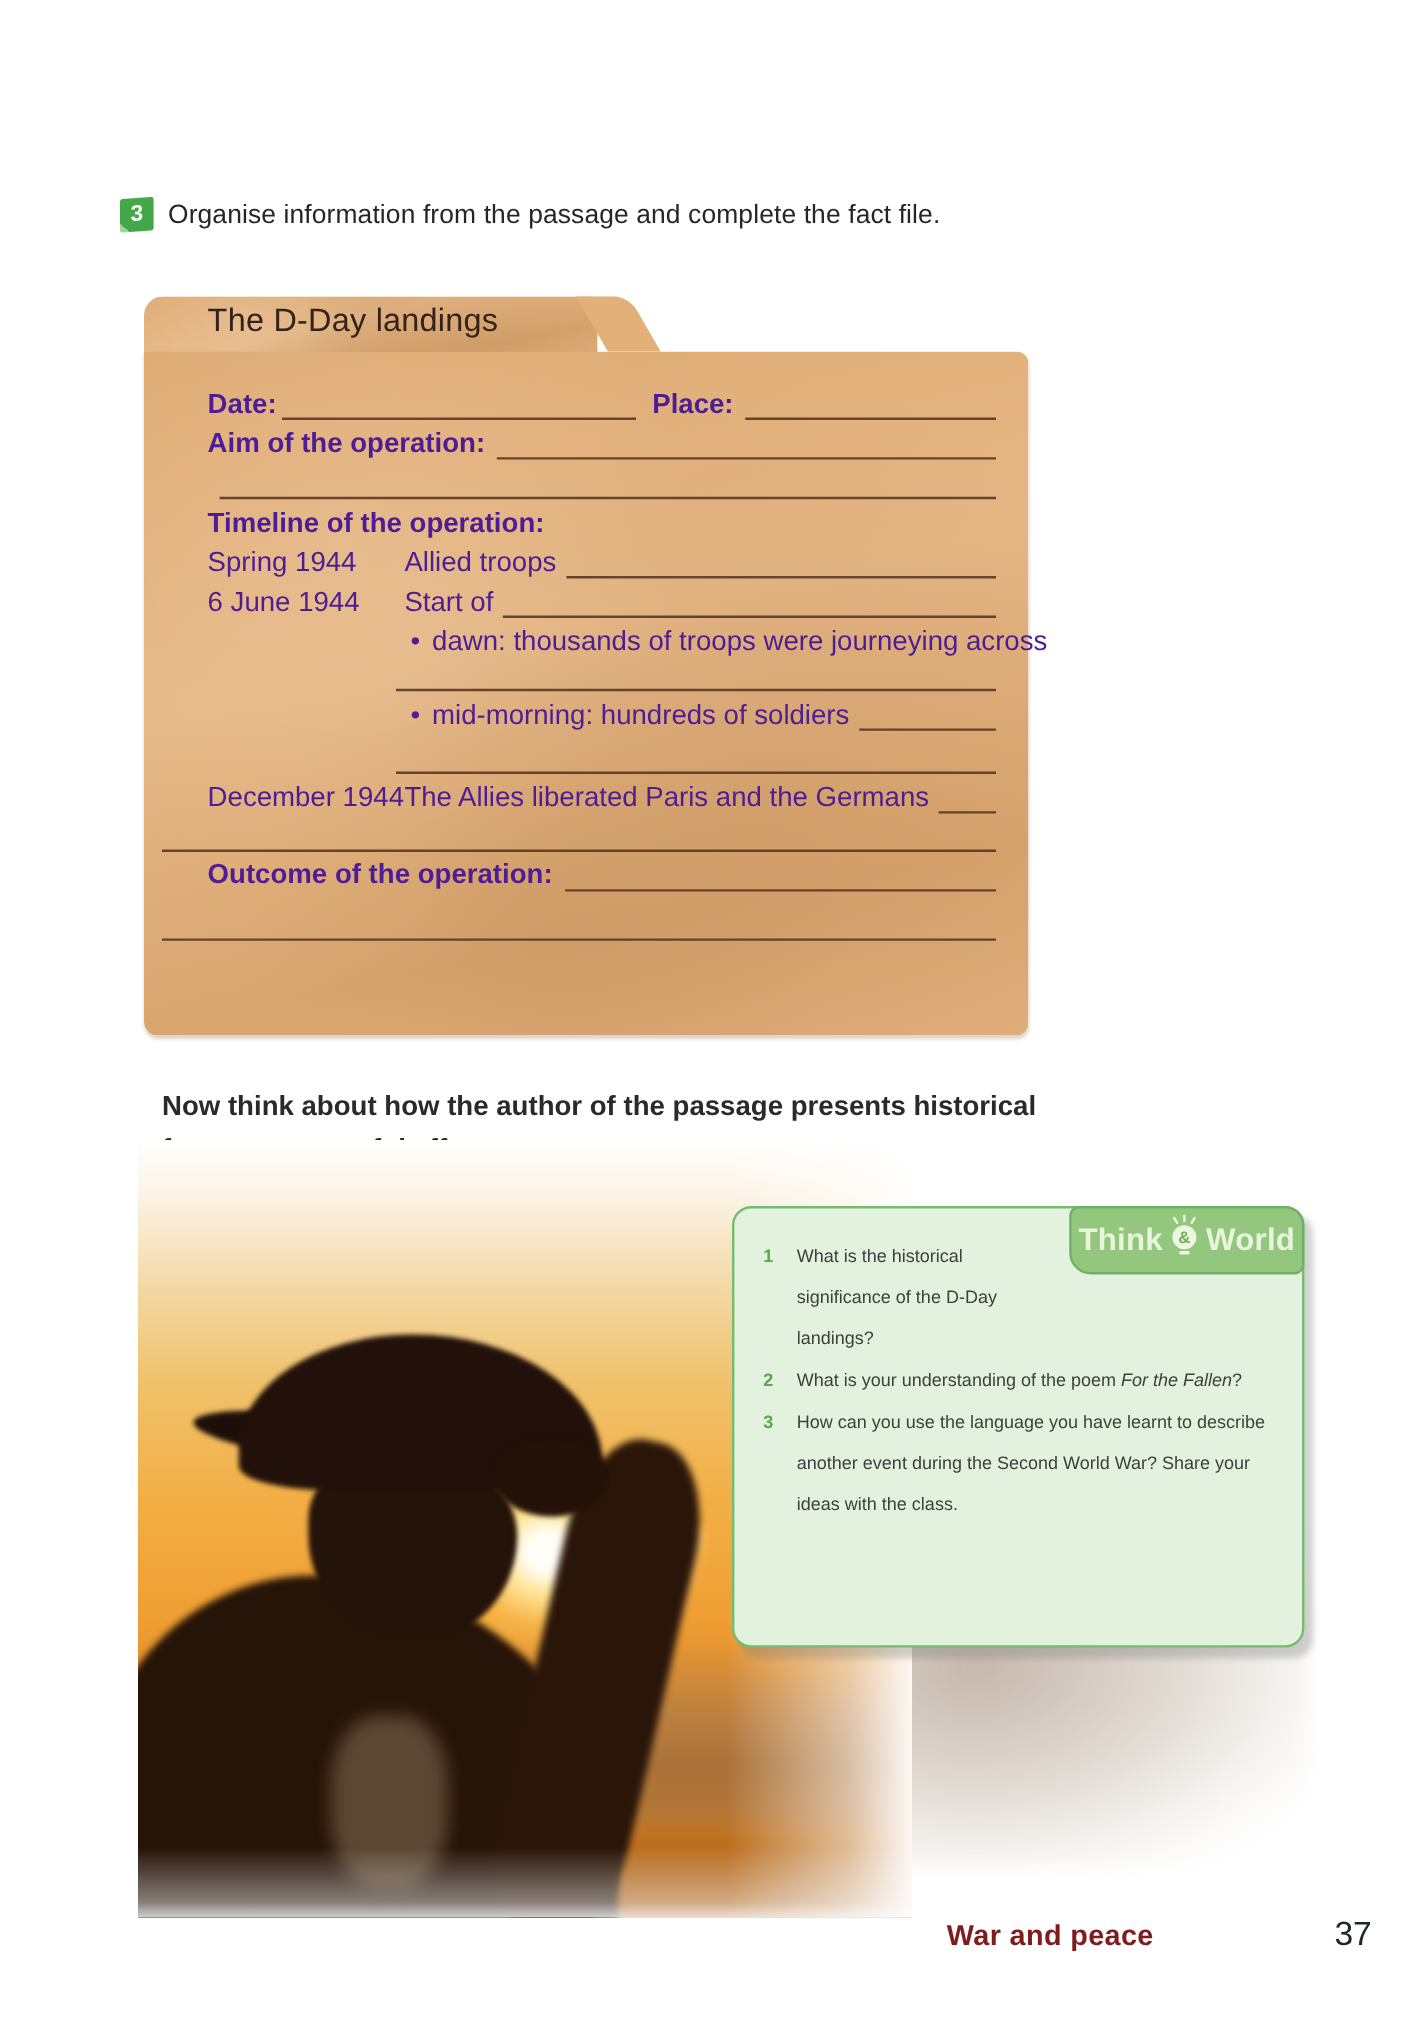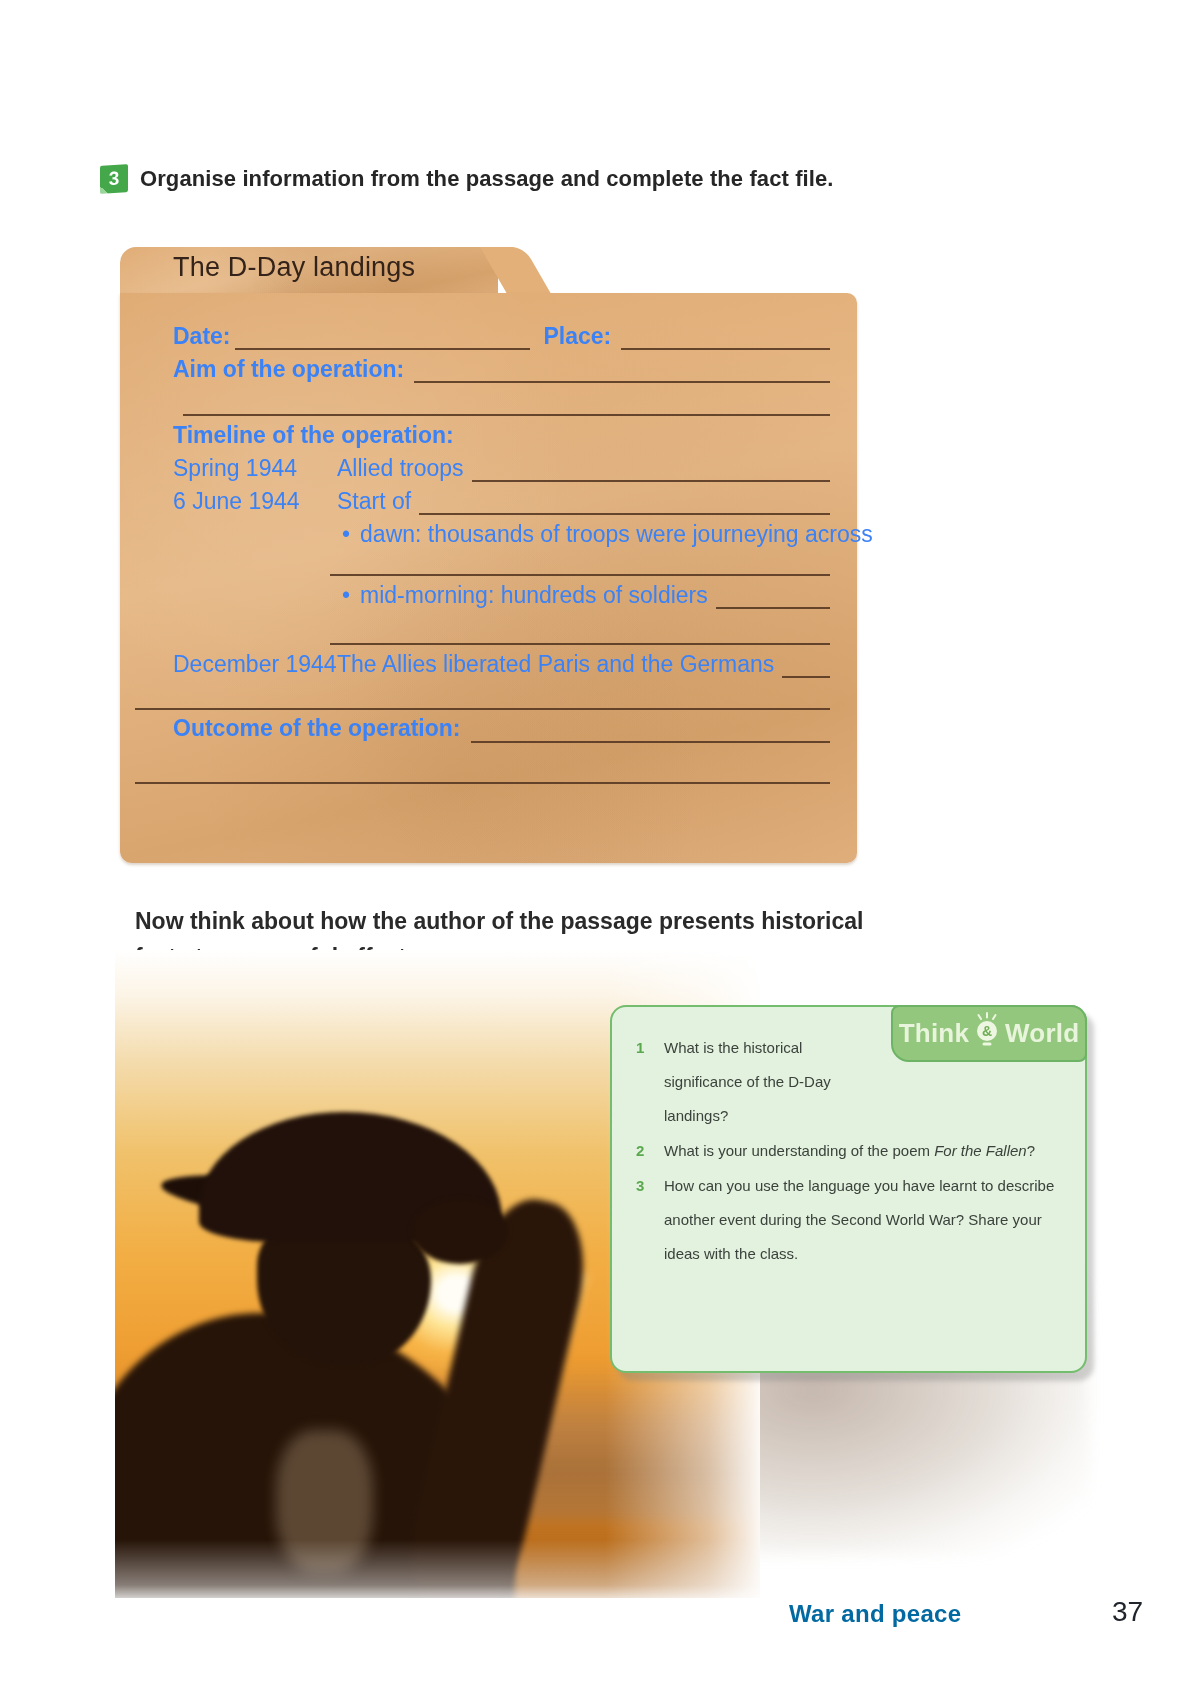--- a/index.html
+++ b/index.html
@@ -11,39 +11,39 @@
   
   .exercise-row{position:absolute;left:100px;top:164px;display:flex;align-items:flex-start;gap:12px;}
   .ex-badge{
     width:28px;height:28px;margin-top:1px;
     background:linear-gradient(45deg,#9ad69a 14%,#44a749 14%);
     transform:skewY(-4deg);
     color:#ffffff;font-size:19px;font-weight:bold;
     display:flex;align-items:center;justify-content:center;
     border-radius:2px;
   }
-  .ex-text{font-size:22px;font-weight:bold;color:#262626;letter-spacing:.1px;padding-top:2px;}
+  .ex-text{font-size:22px;font-weight:normal;color:#262626;letter-spacing:.1px;padding-top:2px;}
 
   
   .factfile{position:absolute;left:120px;top:247px;width:737px;height:616px;}
   .ff-paper{
     background:
       radial-gradient(circle at 22% 28%, rgba(255,255,255,.10), transparent 42%),
       radial-gradient(circle at 72% 62%, rgba(122,72,22,.10), transparent 52%),
       radial-gradient(circle at 45% 85%, rgba(122,72,22,.08), transparent 40%),
       linear-gradient(168deg,#dfaa72 0%,#e6b886 42%,#d9a56f 78%,#e0af7c 100%);
   }
   .ff-tab{position:absolute;left:0;top:0;width:378px;height:52px;border-radius:16px 6px 0 0;}
   .ff-tab::after{
     content:"";position:absolute;right:-26px;top:0;width:44px;height:46px;
     background:#e2b078;transform:skewX(30deg);transform-origin:top left;border-radius:0 12px 0 0;
   }
   .ff-body{position:absolute;left:0;top:46px;width:737px;height:570px;border-radius:0 10px 10px 12px;box-shadow:0 2px 3px rgba(120,80,40,.25);}
   .ff-title{position:absolute;left:53px;top:5px;font-size:27px;font-weight:normal;color:#34231a;letter-spacing:.2px;}
-  .ff-content{position:absolute;left:53px;right:27px;top:70px;color:#3b82f6;}
+  .ff-content{position:absolute;left:53px;right:27px;top:70px;color:#4c1d95;}
   .ff-row{display:flex;align-items:flex-end;font-size:23px;height:33px;white-space:nowrap;}
   .ff-row .lbl{font-weight:bold;}
   .ff-date{width:164px;flex:0 0 auto;}
   .line{border-bottom:2px solid rgba(88,56,36,.9);height:27px;flex:1;}
   .line-fixed{border-bottom:2px solid rgba(88,56,36,.9);height:27px;width:295px;flex:0 0 auto;margin-right:14px;margin-left:4px;}
   .ff-bullet{margin-left:169px;}
   .ff-bullet .dot{margin-right:10px;}
   .ff-lineonly-1{height:26px;margin-left:157px;border-bottom:2px solid rgba(88,56,36,.9);}
   .ff-lineonly-2{height:34px;margin-left:157px;border-bottom:2px solid rgba(88,56,36,.9);}
   .ff-fullline-1{height:30px;margin-left:-38px;border-bottom:2px solid rgba(88,56,36,.9);}
@@ -90,21 +90,21 @@
   }
   .think-tab .t-word{font-size:26px;font-weight:bold;color:#e9f4dc;letter-spacing:.2px;}
   .bulb-icon{display:block;margin:-8px 1px 0 1px;}
   .think-questions{padding:24px 24px 0 24px;font-size:15px;line-height:34px;color:#3a423b;}
   .tab-spacer{float:right;width:188px;height:52px;}
   .q-item{padding-left:28px;margin-bottom:1px;}
   .q-num{display:inline-block;width:28px;margin-left:-28px;color:#5aa94f;font-weight:bold;}
   .q-it{font-style:italic;}
 
   
-  .footer-section{position:absolute;left:789px;top:1600px;font-size:24px;font-weight:bold;color:#0369a1;letter-spacing:.3px;}
+  .footer-section{position:absolute;left:789px;top:1600px;font-size:24px;font-weight:bold;color:#7f1d1d;letter-spacing:.3px;}
   .footer-page{position:absolute;left:1112px;top:1596px;font-size:28px;font-weight:normal;color:#20242c;}
 </style>
 </head>
 <body>
 
 <div class="page">
 
   <div class="exercise-row">
     <div class="ex-badge">3</div>
     <div class="ex-text">Organise information from the passage and complete the fact file.</div>

